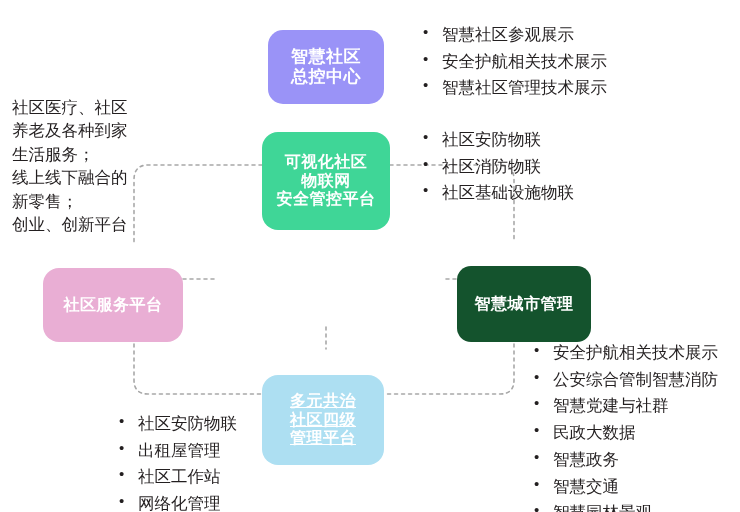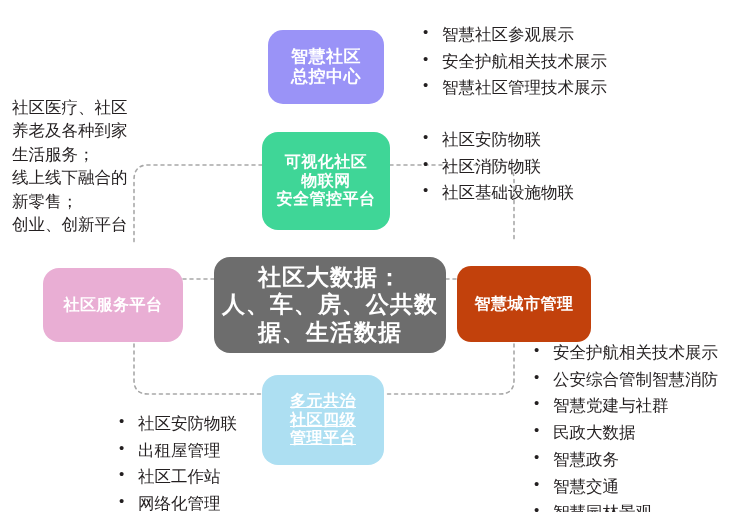--- a/index.html
+++ b/index.html
@@ -38,21 +38,21 @@
   #node-center{
     left:214px;top:231px;width:232px;height:96px;
     background:#6d6d6d;font-size:23px;border-radius:16px;letter-spacing:1px;
   }
   #node-left{
     left:43px;top:242px;width:140px;height:74px;
     background:#e9aed4;font-size:16px;border-radius:16px;
   }
   #node-right{
     left:457px;top:240px;width:134px;height:76px;
-    background:#c2410c;font-size:16px;border-radius:14px;
+    background:#14532d;font-size:16px;border-radius:14px;
   }
   #node-bottom{
     left:262px;top:349px;width:122px;height:90px;
     background:#addff2;font-size:16px;border-radius:16px;text-decoration:underline;
   }
   .node .lines{display:block;}
   .node .lines span{display:block;white-space:nowrap;}
 
   
   .textblock{position:absolute;color:#231f20;}
@@ -116,27 +116,20 @@
   </div>
 
   <div class="node" id="node-green">
     <span class="lines">
       <span>可视化社区</span>
       <span>物联网</span>
       <span>安全管控平台</span>
     </span>
   </div>
 
-  <div class="node" id="node-center">
-    <span class="lines">
-      <span>社区大数据：</span>
-      <span>人、车、房、公共数</span>
-      <span>据、生活数据</span>
-    </span>
-  </div>
 
   <div class="node" id="node-left">
     <span class="lines">
       <span>社区服务平台</span>
     </span>
   </div>
 
   <div class="node" id="node-right">
     <span class="lines">
       <span>智慧城市管理</span>

